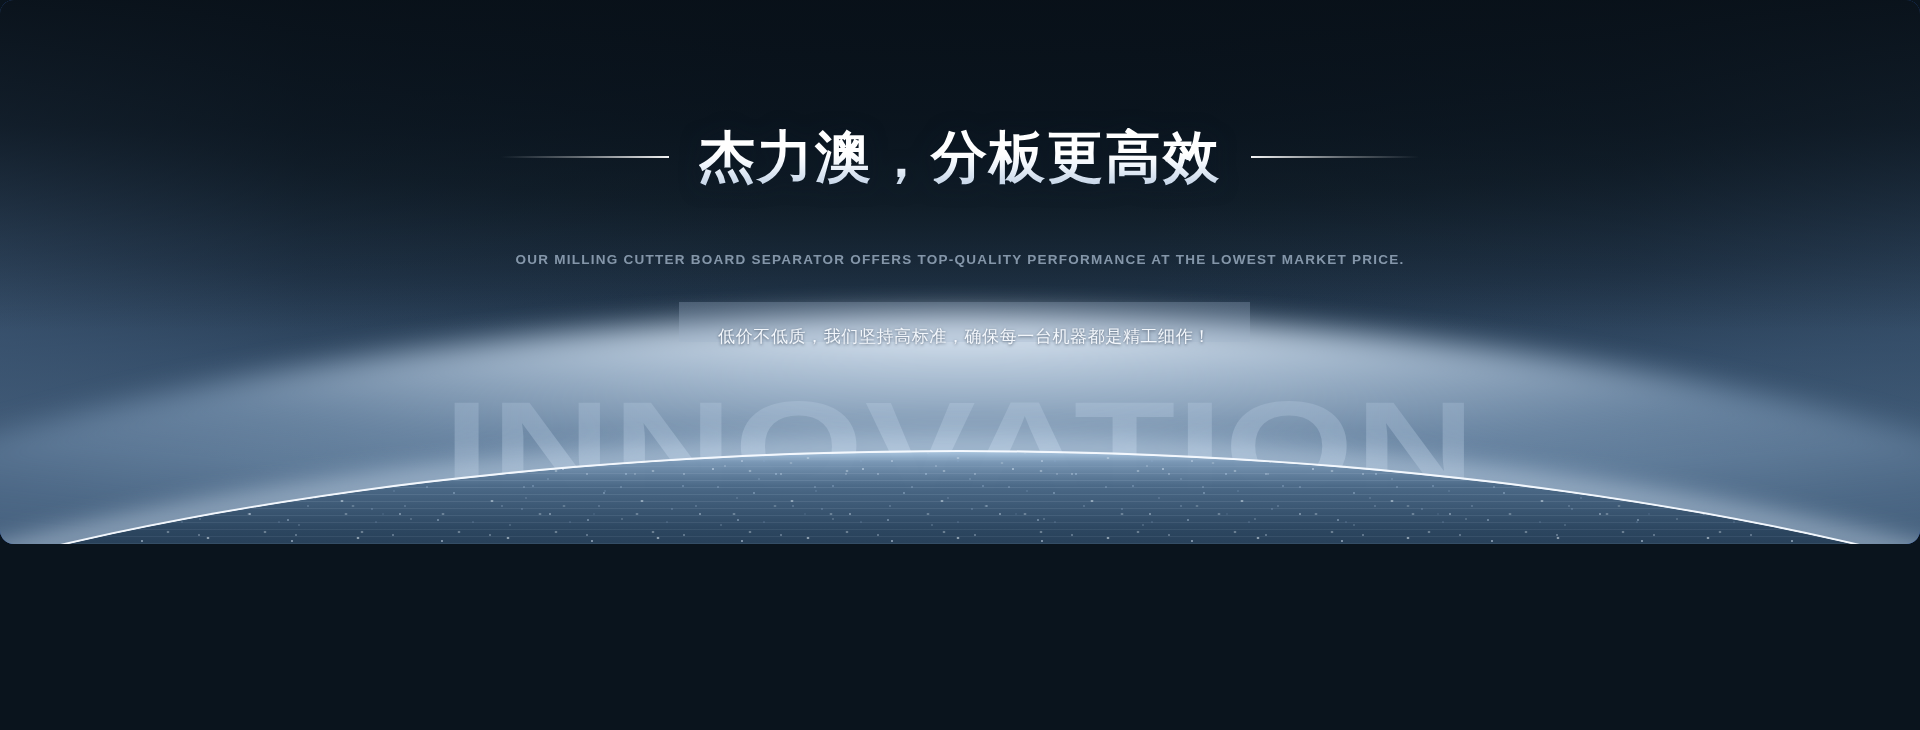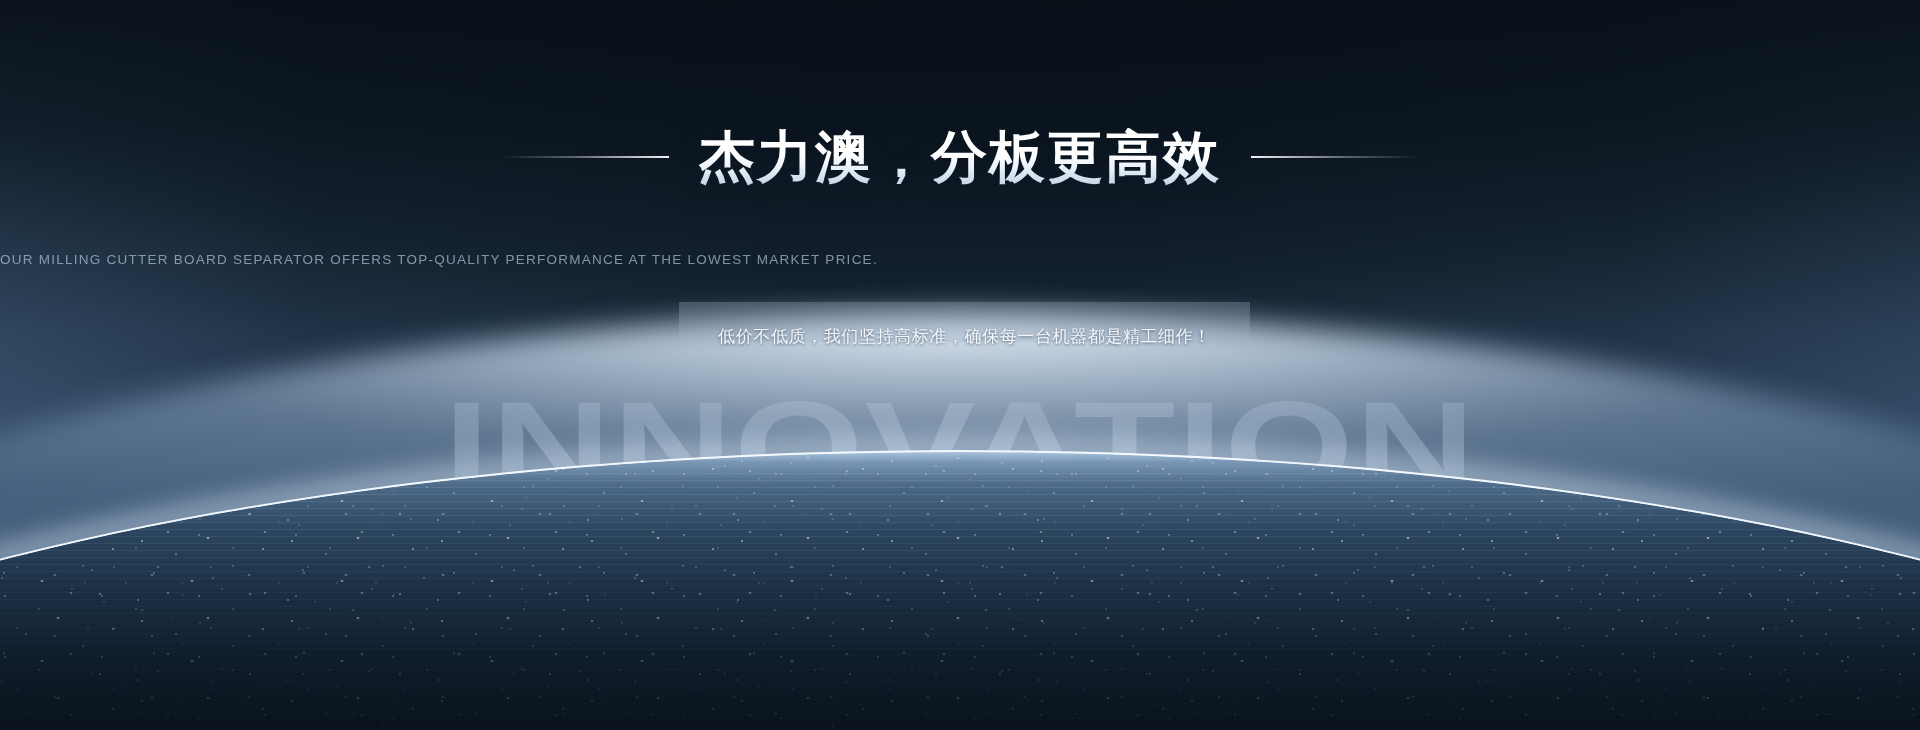--- a/index.html
+++ b/index.html
@@ -6,23 +6,24 @@
   html, body {
     width:1920px; height:730px;
     overflow:hidden;
     background:#0a141d;
     font-family:"Liberation Sans","DejaVu Sans",sans-serif;
   }
 
   
   .hero {
     position:relative;
-    width:1920px; height:730px;
+    width:1920px; height:544px;
     overflow:hidden;
     background:#1d4ed8;
+    border-radius:14px;
   }
 
   
   .sky-base {
     position:absolute; inset:0;
     background:
       radial-gradient(130% 86% at 50% 2%,
         #0b1722 0%, #0d1a26 22%, #14232f 42%,
         #22364b 62%, #36506c 80%, #4b6886 100%);
   }
@@ -228,24 +229,24 @@
     -webkit-background-clip:text;
     background-clip:text;
     -webkit-text-fill-color:transparent;
     filter:drop-shadow(0 2px 10px rgba(10,24,40,0.55));
   }
 
   .subhead {
     position:absolute;
     left:0; right:0;
     top:252px;
-    text-align:left;
+    text-align:center;
     font-size:13.5px;
     letter-spacing:1.25px;
-    font-weight:400;
+    font-weight:700;
     color:rgba(178,196,216,0.70);
     white-space:nowrap;
   }
 
   .ribbon {
     position:absolute;
     left:679px;
     top:302px;
     width:571px;
     height:40px;

